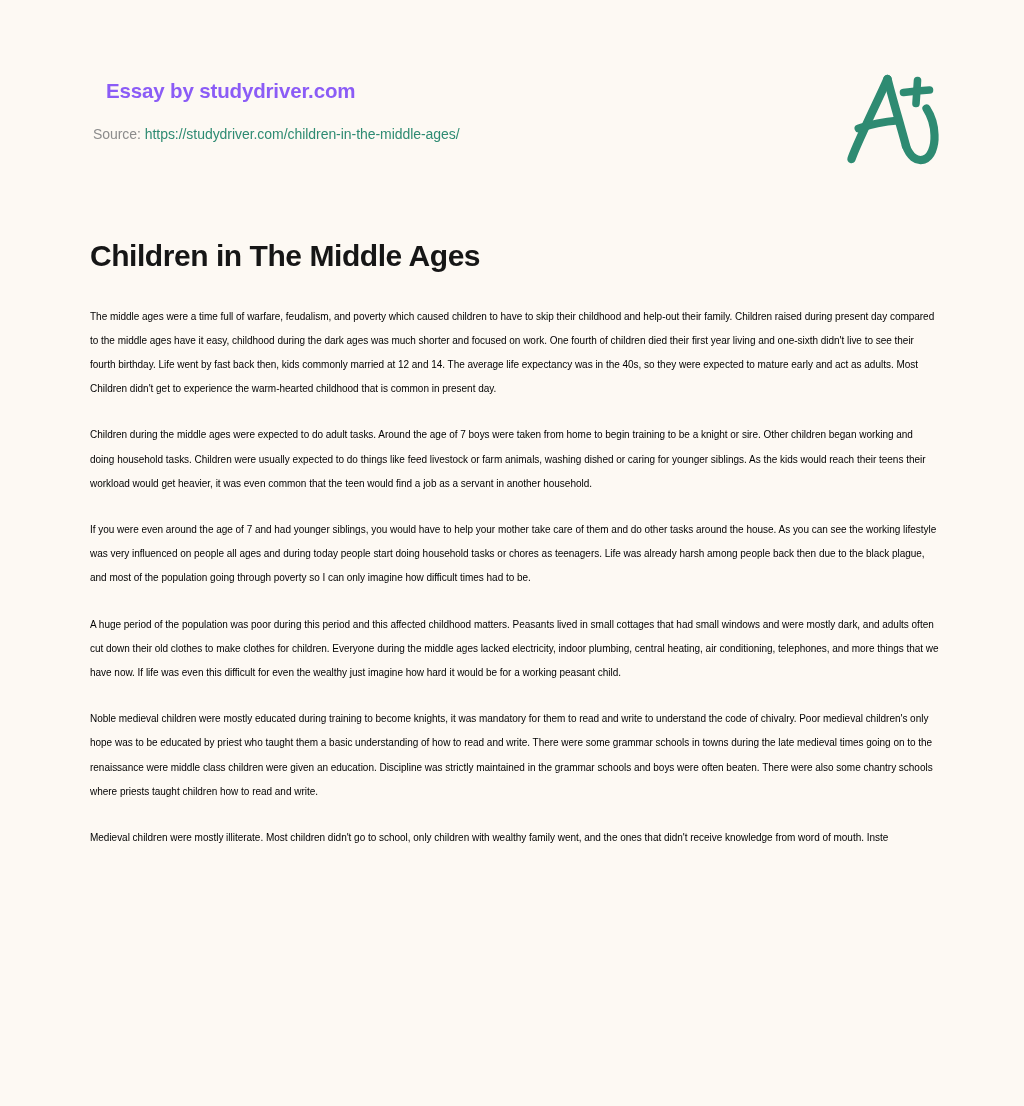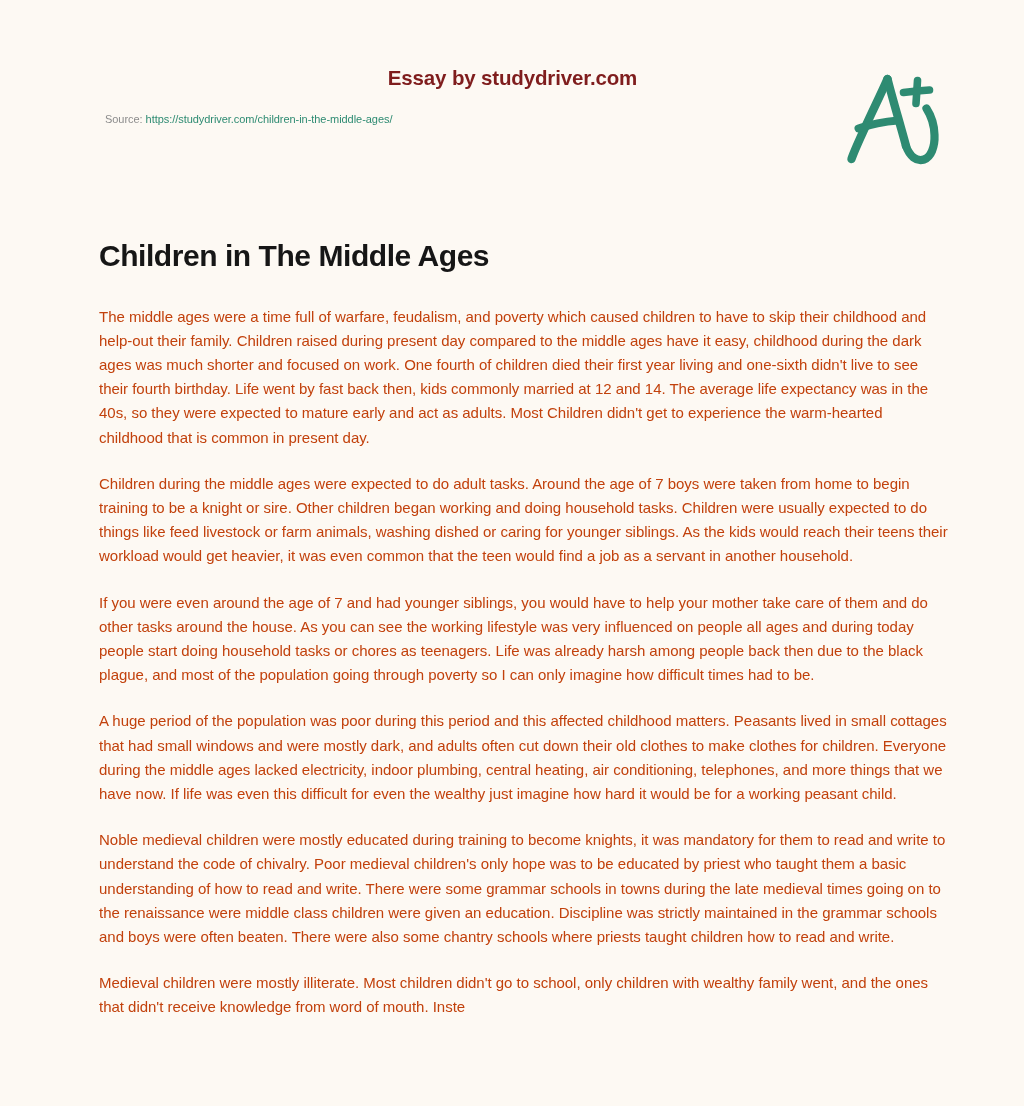--- a/index.html
+++ b/index.html
@@ -32,30 +32,29 @@
     left: 0;
     right: 0;
     height: 200px;
     padding: 62px 88px 0 89px;
     box-sizing: border-box;
   }
 
   .brand-line {
     font-size: 20.5px;
     font-weight: bold;
-    color: #7f1d1d;
+    color: #8b5cf6;
     letter-spacing: -0.15px;
     line-height: 1.2;
-    margin: 4px;
-    text-align: center;
+    margin: 17px;
   }
 
   .source-line {
-    margin: 22px 0 0 16px;
-    font-size: 11px;
+    margin: 22px 0 0 4px;
+    font-size: 14px;
     line-height: 1.25;
     color: #8a8a8a;
     letter-spacing: -0.05px;
   }
 
   .source-label {
     color: #8c8c8c;
   }
 
   .source-url {
@@ -75,42 +74,42 @@
   .logo svg {
     display: block;
     width: 116px;
     height: 116px;
   }
 
   
   .article {
     position: absolute;
     top: 238px;
-    left: 99px;
+    left: 90px;
     width: 849px;
   }
 
   .article-title {
     margin: 0;
     font-size: 30px;
     font-weight: bold;
     color: #161616;
     letter-spacing: -0.45px;
     line-height: 1.22;
   }
 
   .body-copy {
     margin-top: 30px;
   }
 
   .body-copy p {
     margin: 0 0 22px 0;
-    font-size: 15px;
+    font-size: 10px;
     line-height: 24.2px;
-    color: #c2410c;
+    color: #000000;
     letter-spacing: -0.02px;
     text-align: left;
   }
 
   .body-copy p:last-child {
     margin-bottom: 8px;
   }
 </style>
 </head>
 <body>

